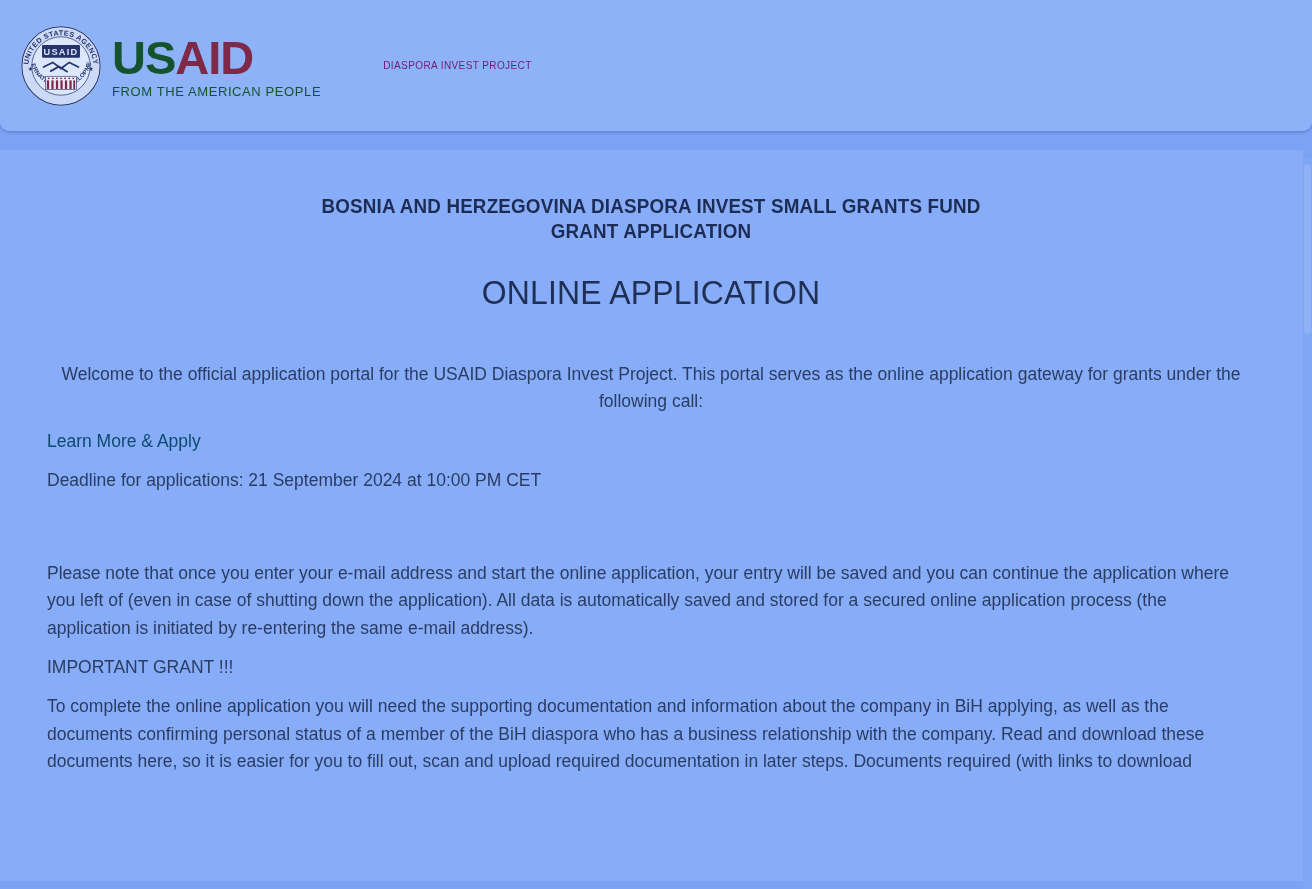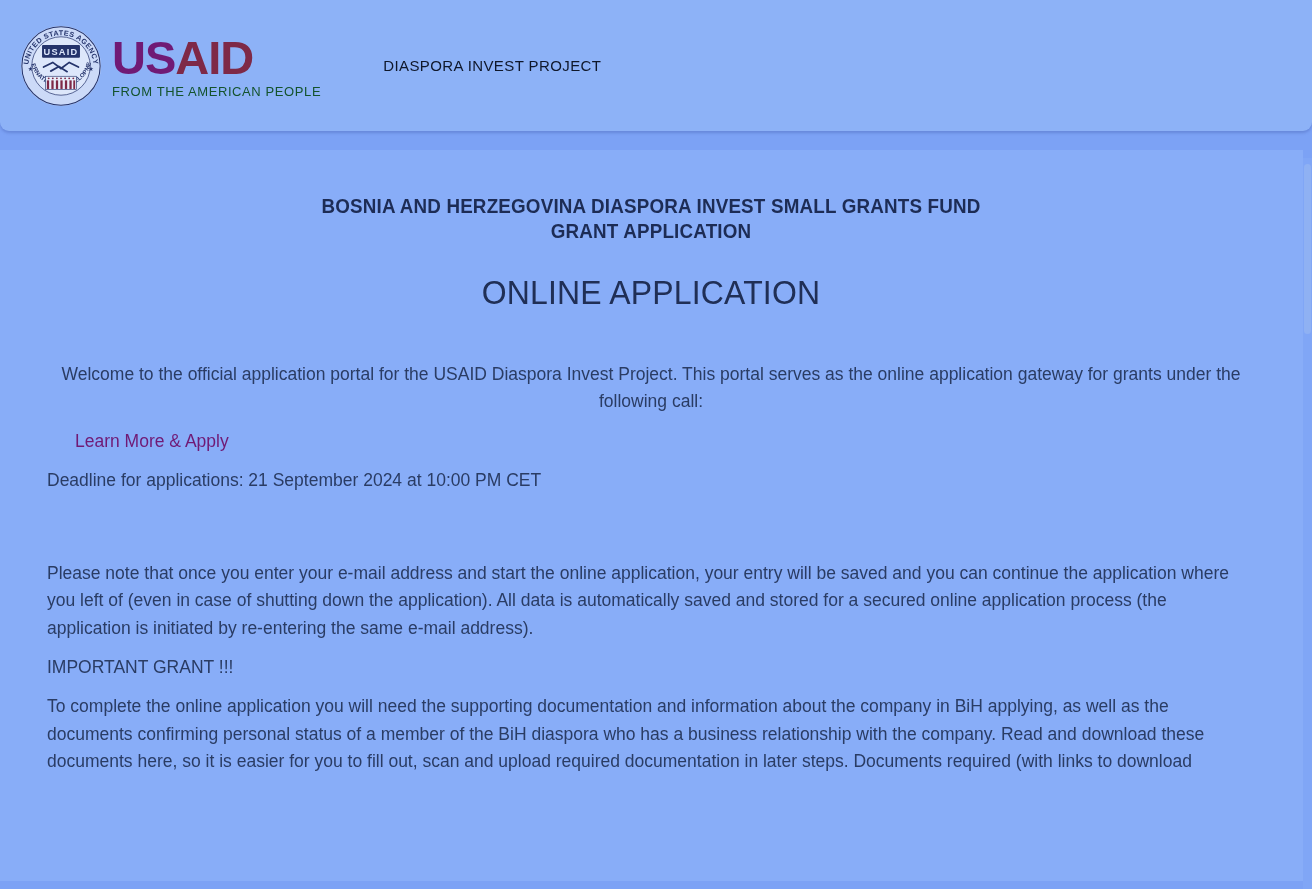--- a/index.html
+++ b/index.html
@@ -36,34 +36,34 @@
     display: flex;
     flex-direction: column;
     line-height: 1;
   }
   .wordmark {
     font-size: 47px;
     font-weight: bold;
     letter-spacing: -1px;
     line-height: 1;
   }
-  .wordmark .us  { color: #701a75; }
+  .wordmark .us  { color: #14532d; }
   .wordmark .aid { color: #7e2947; }
   .tagline {
     margin-top: 4px;
     font-size: 13px;
     letter-spacing: 0.6px;
     color: #14532d;
     white-space: nowrap;
   }
   .project-name {
     margin-left: 62px;
-    font-size: 15px;
+    font-size: 10px;
     letter-spacing: 0.4px;
-    color: #0f172a;
+    color: #701a75;
     white-space: nowrap;
   }
 
   
   .content-card {
     position: absolute;
     top: 150px; left: 0;
     width: 1303px;
     height: 731px;
     background: #88adf8;
@@ -110,24 +110,23 @@
     margin: 12px 0 0 0;
     font-size: 17.5px;
     line-height: 27.3px;
     max-width: 1208px;
   }
   p.salutation   { margin-top: 40px; }
   p.intro        { margin-top: 49px; text-align: center; }
   p.save-note    { margin-top: 66px; }
   .bold          { font-weight: bold; }
   a.portal-link {
-    color: #701a75;
+    color: #0c4a6e;
     text-decoration: none;
     cursor: pointer;
-    margin-left: 28px;
   }
 </style>
 </head>
 <body>
 
 <div class="page">
 
   <div class="header-card">
     <div class="logo-group">
 

